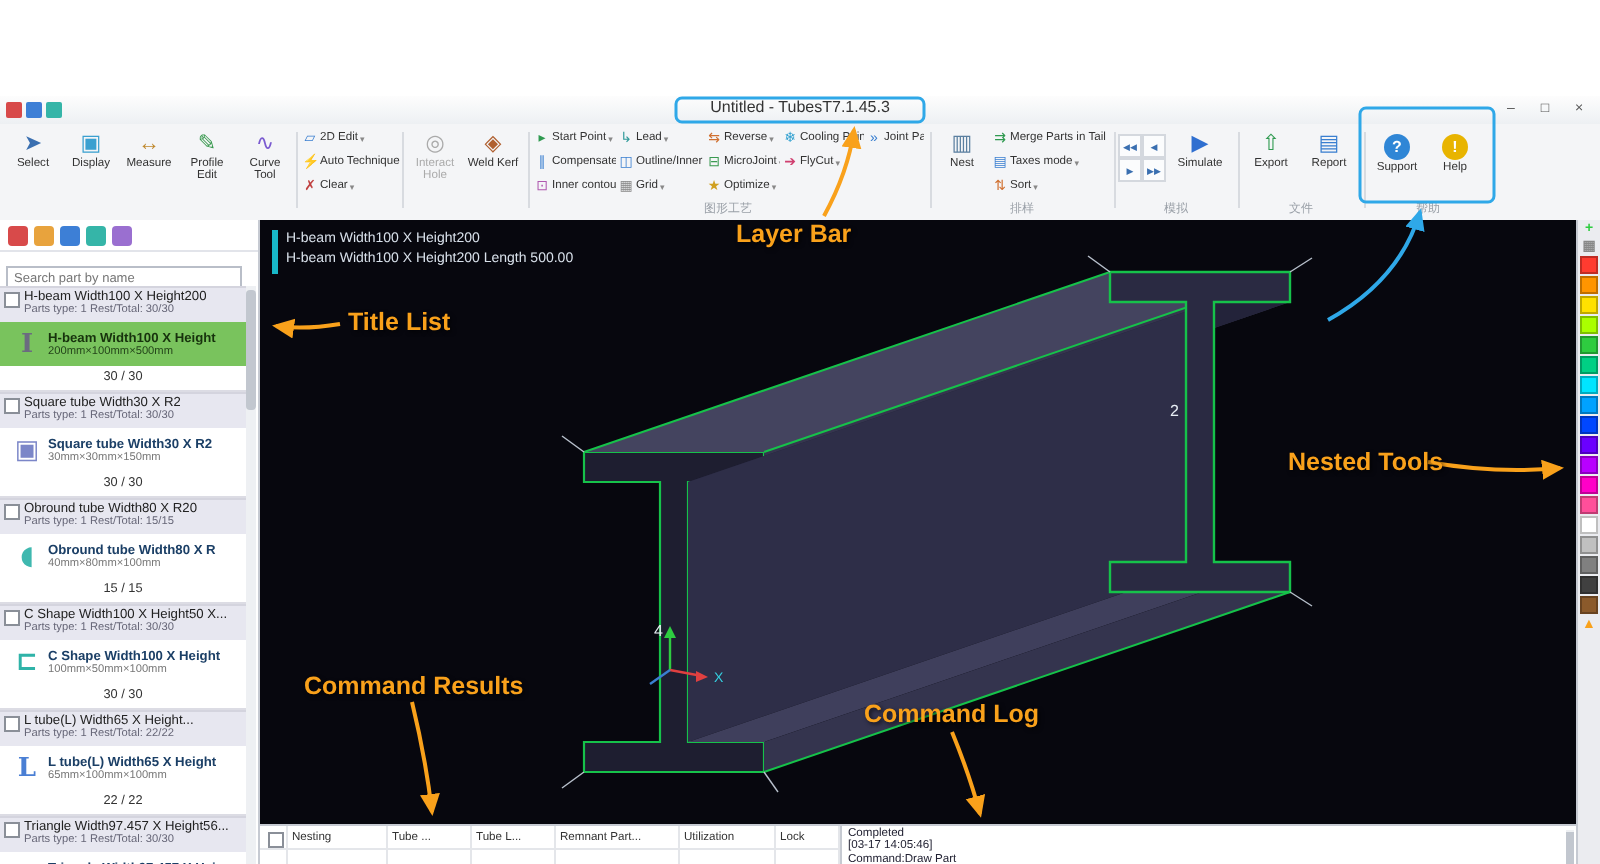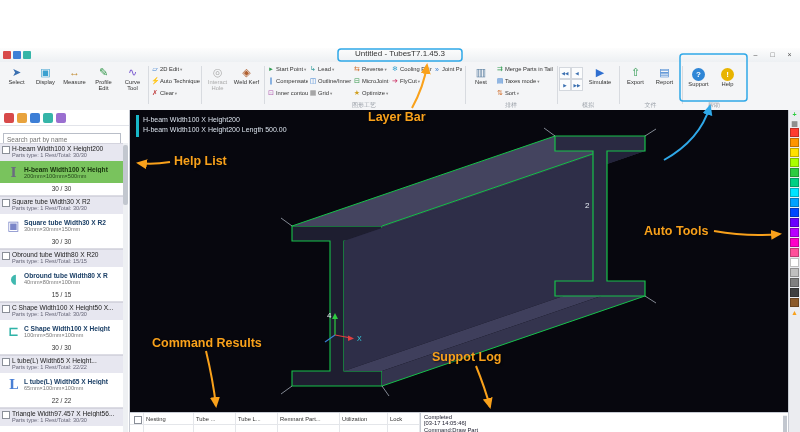--- a/index.html
+++ b/index.html
@@ -554,24 +554,24 @@
     <div id="log-scroll">
         <div id="log-thumb"></div>
       </div>
   </div>
 
   <div id="statusbar">
     <span id="coords">11894.32, 10999.86</span>
   </div>
 
   <div class="annot" style="left:368px;top:62px">Layer Bar</div>
-  <div class="annot" style="left:174px;top:106px">Help List</div>
-  <div class="annot" style="left:644px;top:176px">Auto Tools</div>
+  <div class="annot" style="left:174px;top:106px">Title List</div>
+  <div class="annot" style="left:644px;top:176px">Nested Tools</div>
   <div class="annot" style="left:152px;top:288px">Command Results</div>
-  <div class="annot" style="left:432px;top:302px">Suppot Log</div>
+  <div class="annot" style="left:432px;top:302px">Command Log</div>
 
   <svg id="overlay" width="800" height="432">
     <defs>
       <marker id="ah-o" markerWidth="7" markerHeight="7" refX="4.5" refY="2.5" orient="auto">
         <path d="M0,0 L5.5,2.5 L0,5 Z" fill="#f9a11b"></path>
       </marker>
       <marker id="ah-b" markerWidth="7" markerHeight="7" refX="4.5" refY="2.5" orient="auto">
         <path d="M0,0 L5.5,2.5 L0,5 Z" fill="#2fa8e8"></path>
       </marker>
     </defs>

